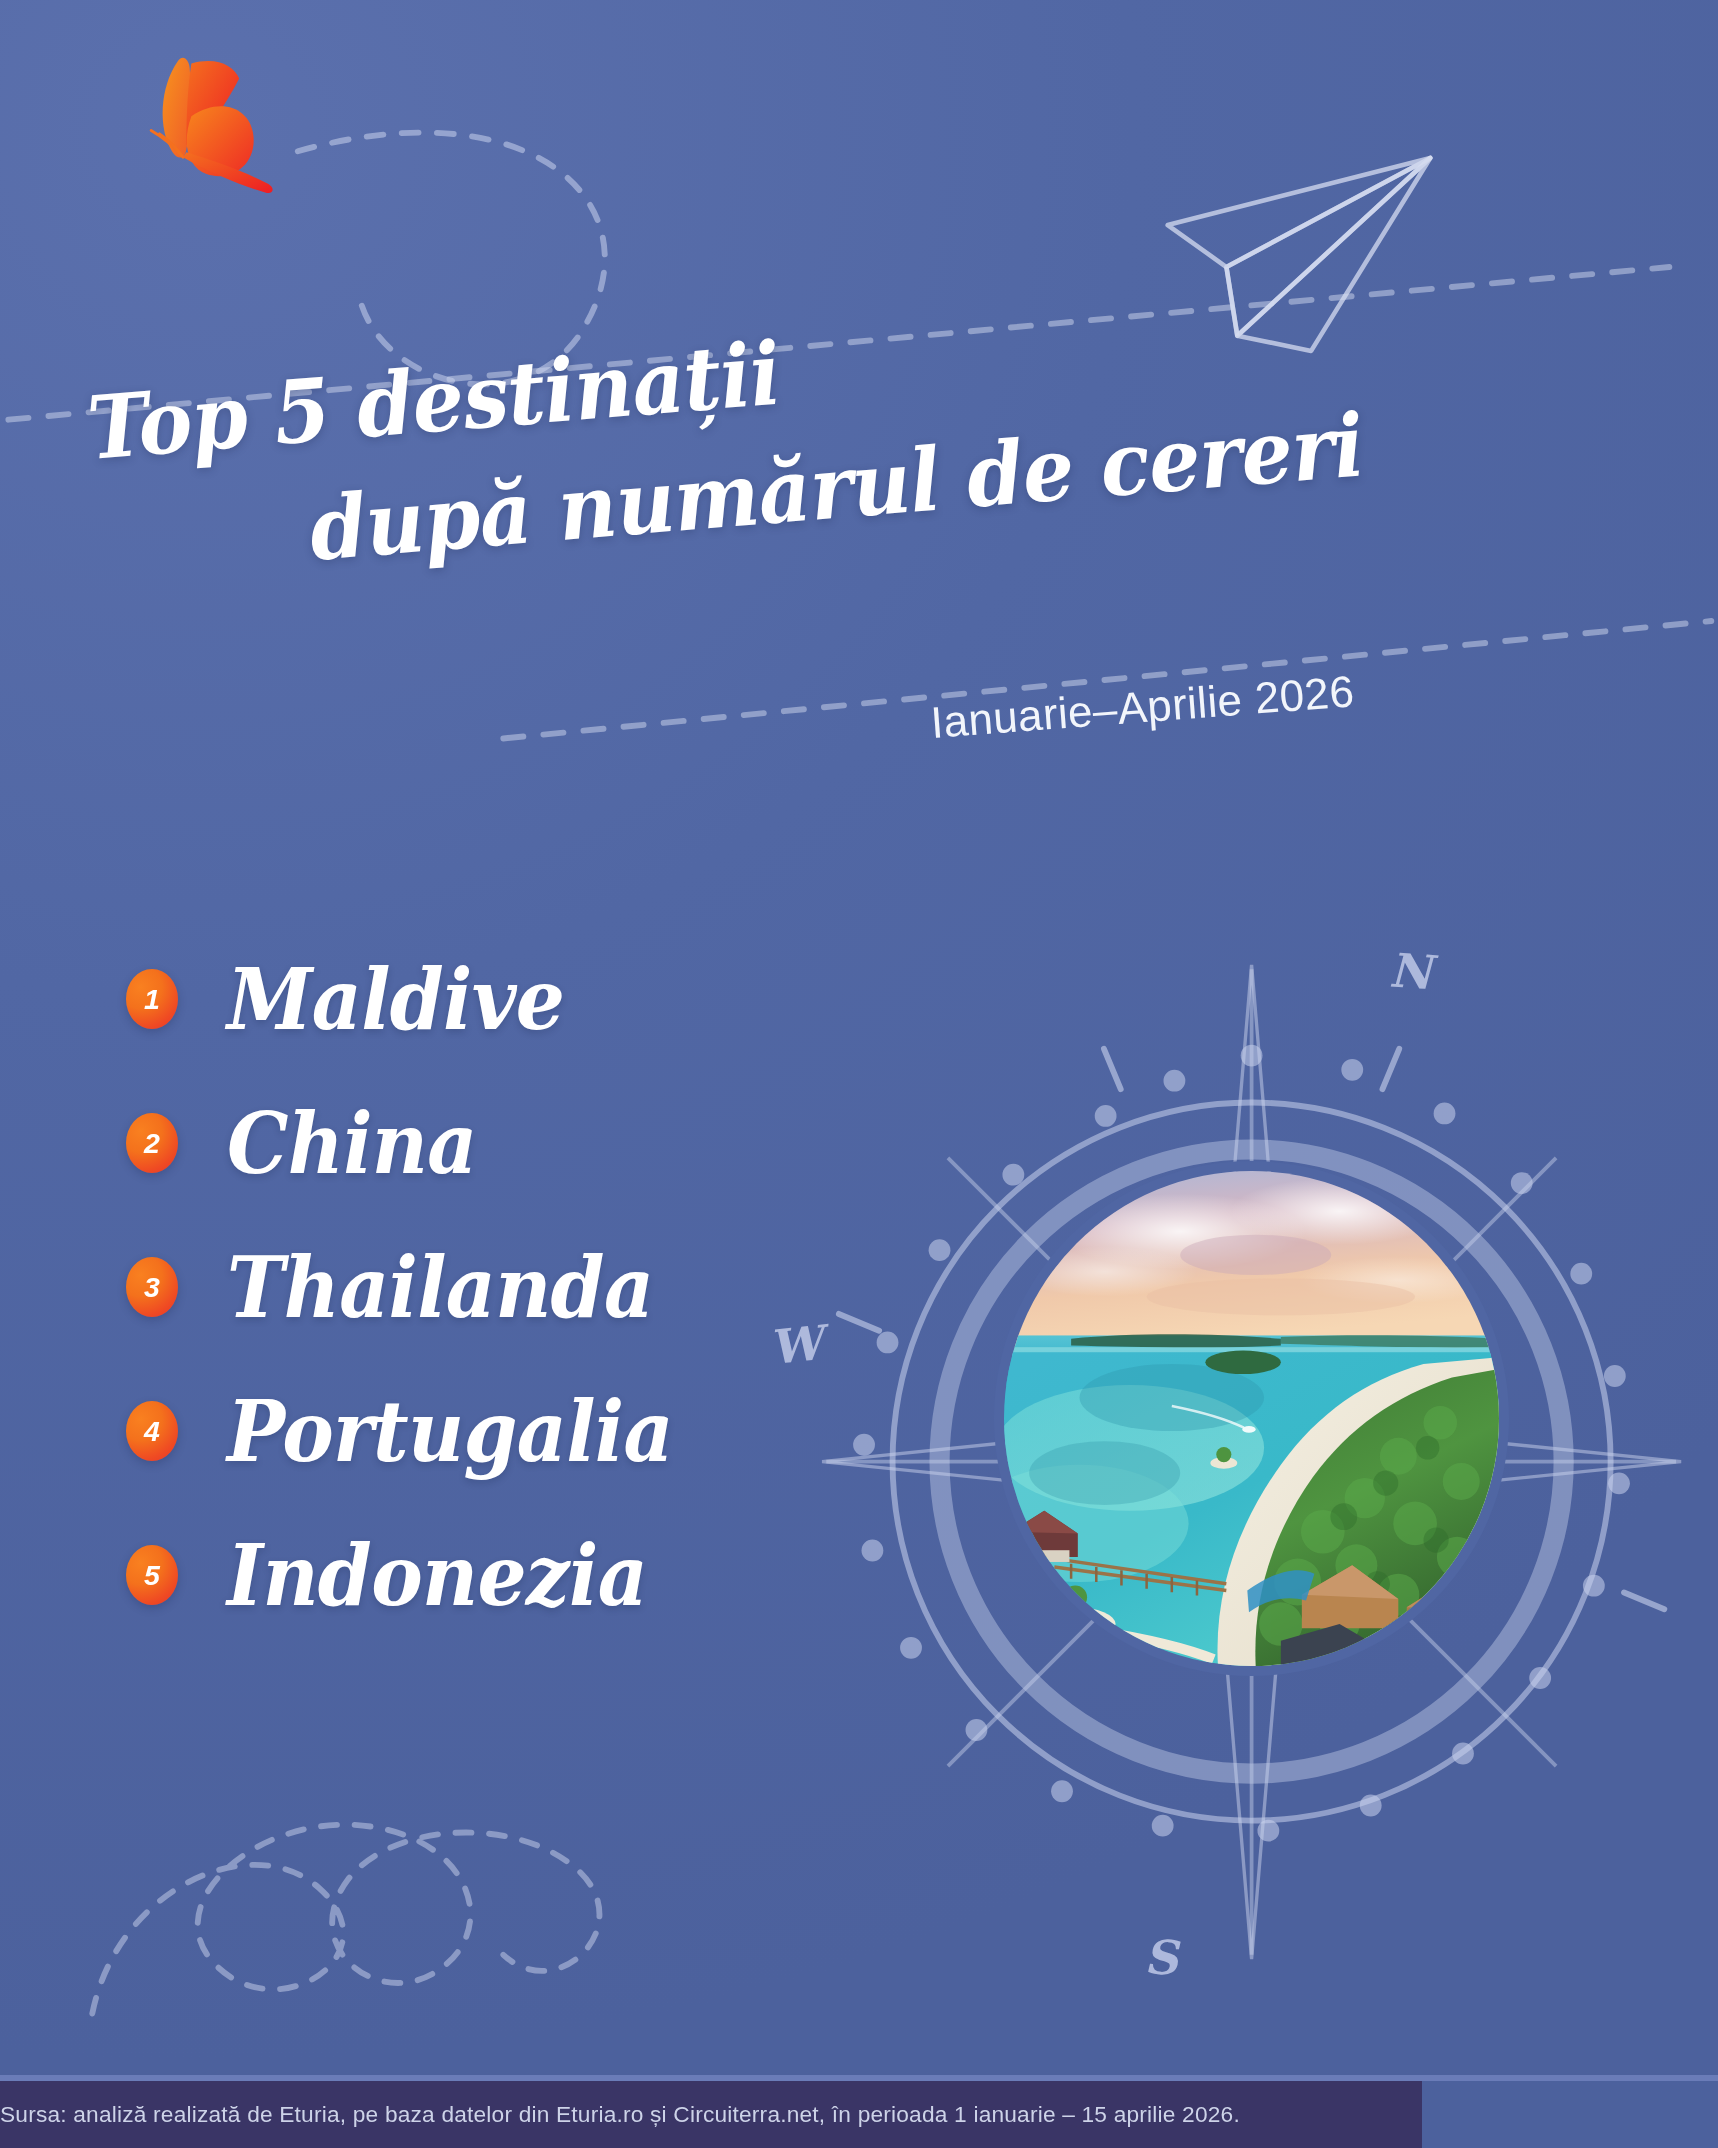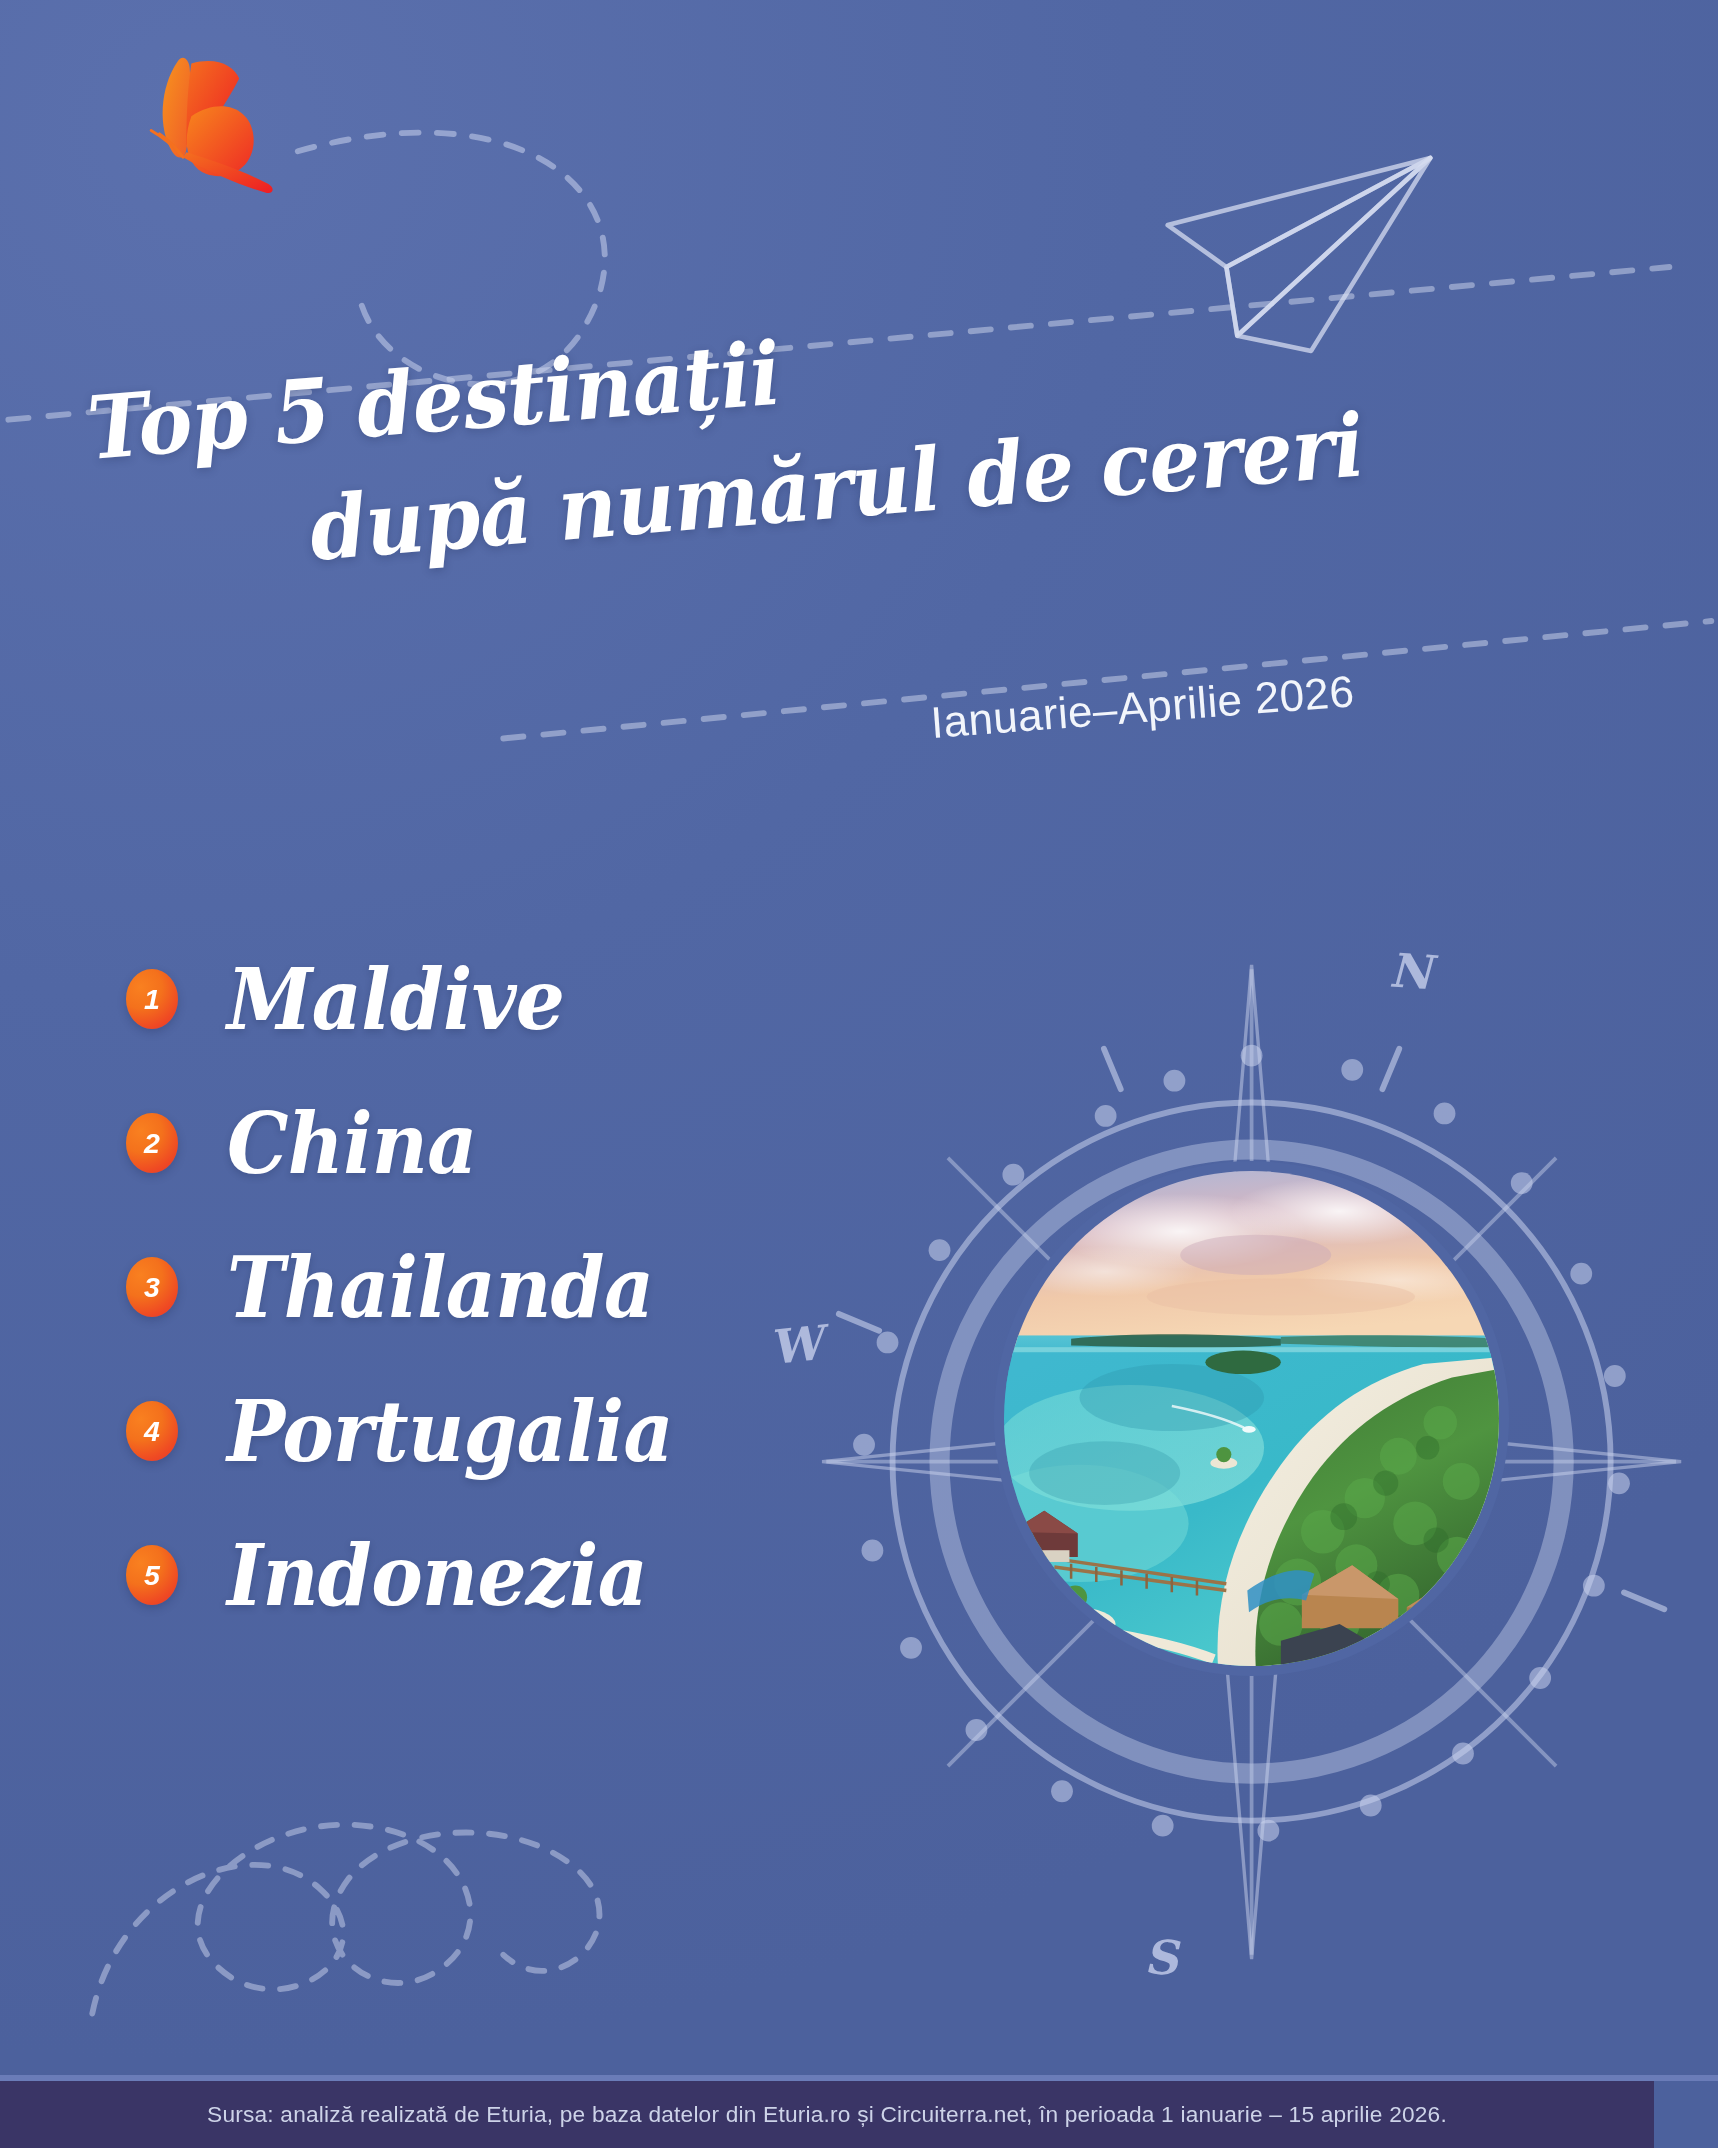--- a/index.html
+++ b/index.html
@@ -104,23 +104,23 @@
     font-weight:700;
     font-size:47px;
     opacity:.82;
   }
   .c-n{left:1393px;top:944px;transform:rotate(4deg);}
   .c-w{left:774px;top:1317px;transform:rotate(-6deg);}
   .c-s{left:1148px;top:1930px;transform:rotate(2deg);}
 
   
   .footer{
-    position:absolute;left:0;bottom:0;width:1654px;height:67px;
+    position:absolute;left:0;bottom:0;width:1422px;height:67px;
     background:#3a3566;
-    display:flex;align-items:center;justify-content:center;
+    display:flex;align-items:center;justify-content:flex-start;
   }
   .footer-text{
     color:#cdd3e8;
     font-size:22.7px;
     letter-spacing:0.2px;
     white-space:nowrap;
   }
   .footer-rule{
     position:absolute;left:0;bottom:67px;width:1718px;height:5.9px;
     background:#6a7cb8;

